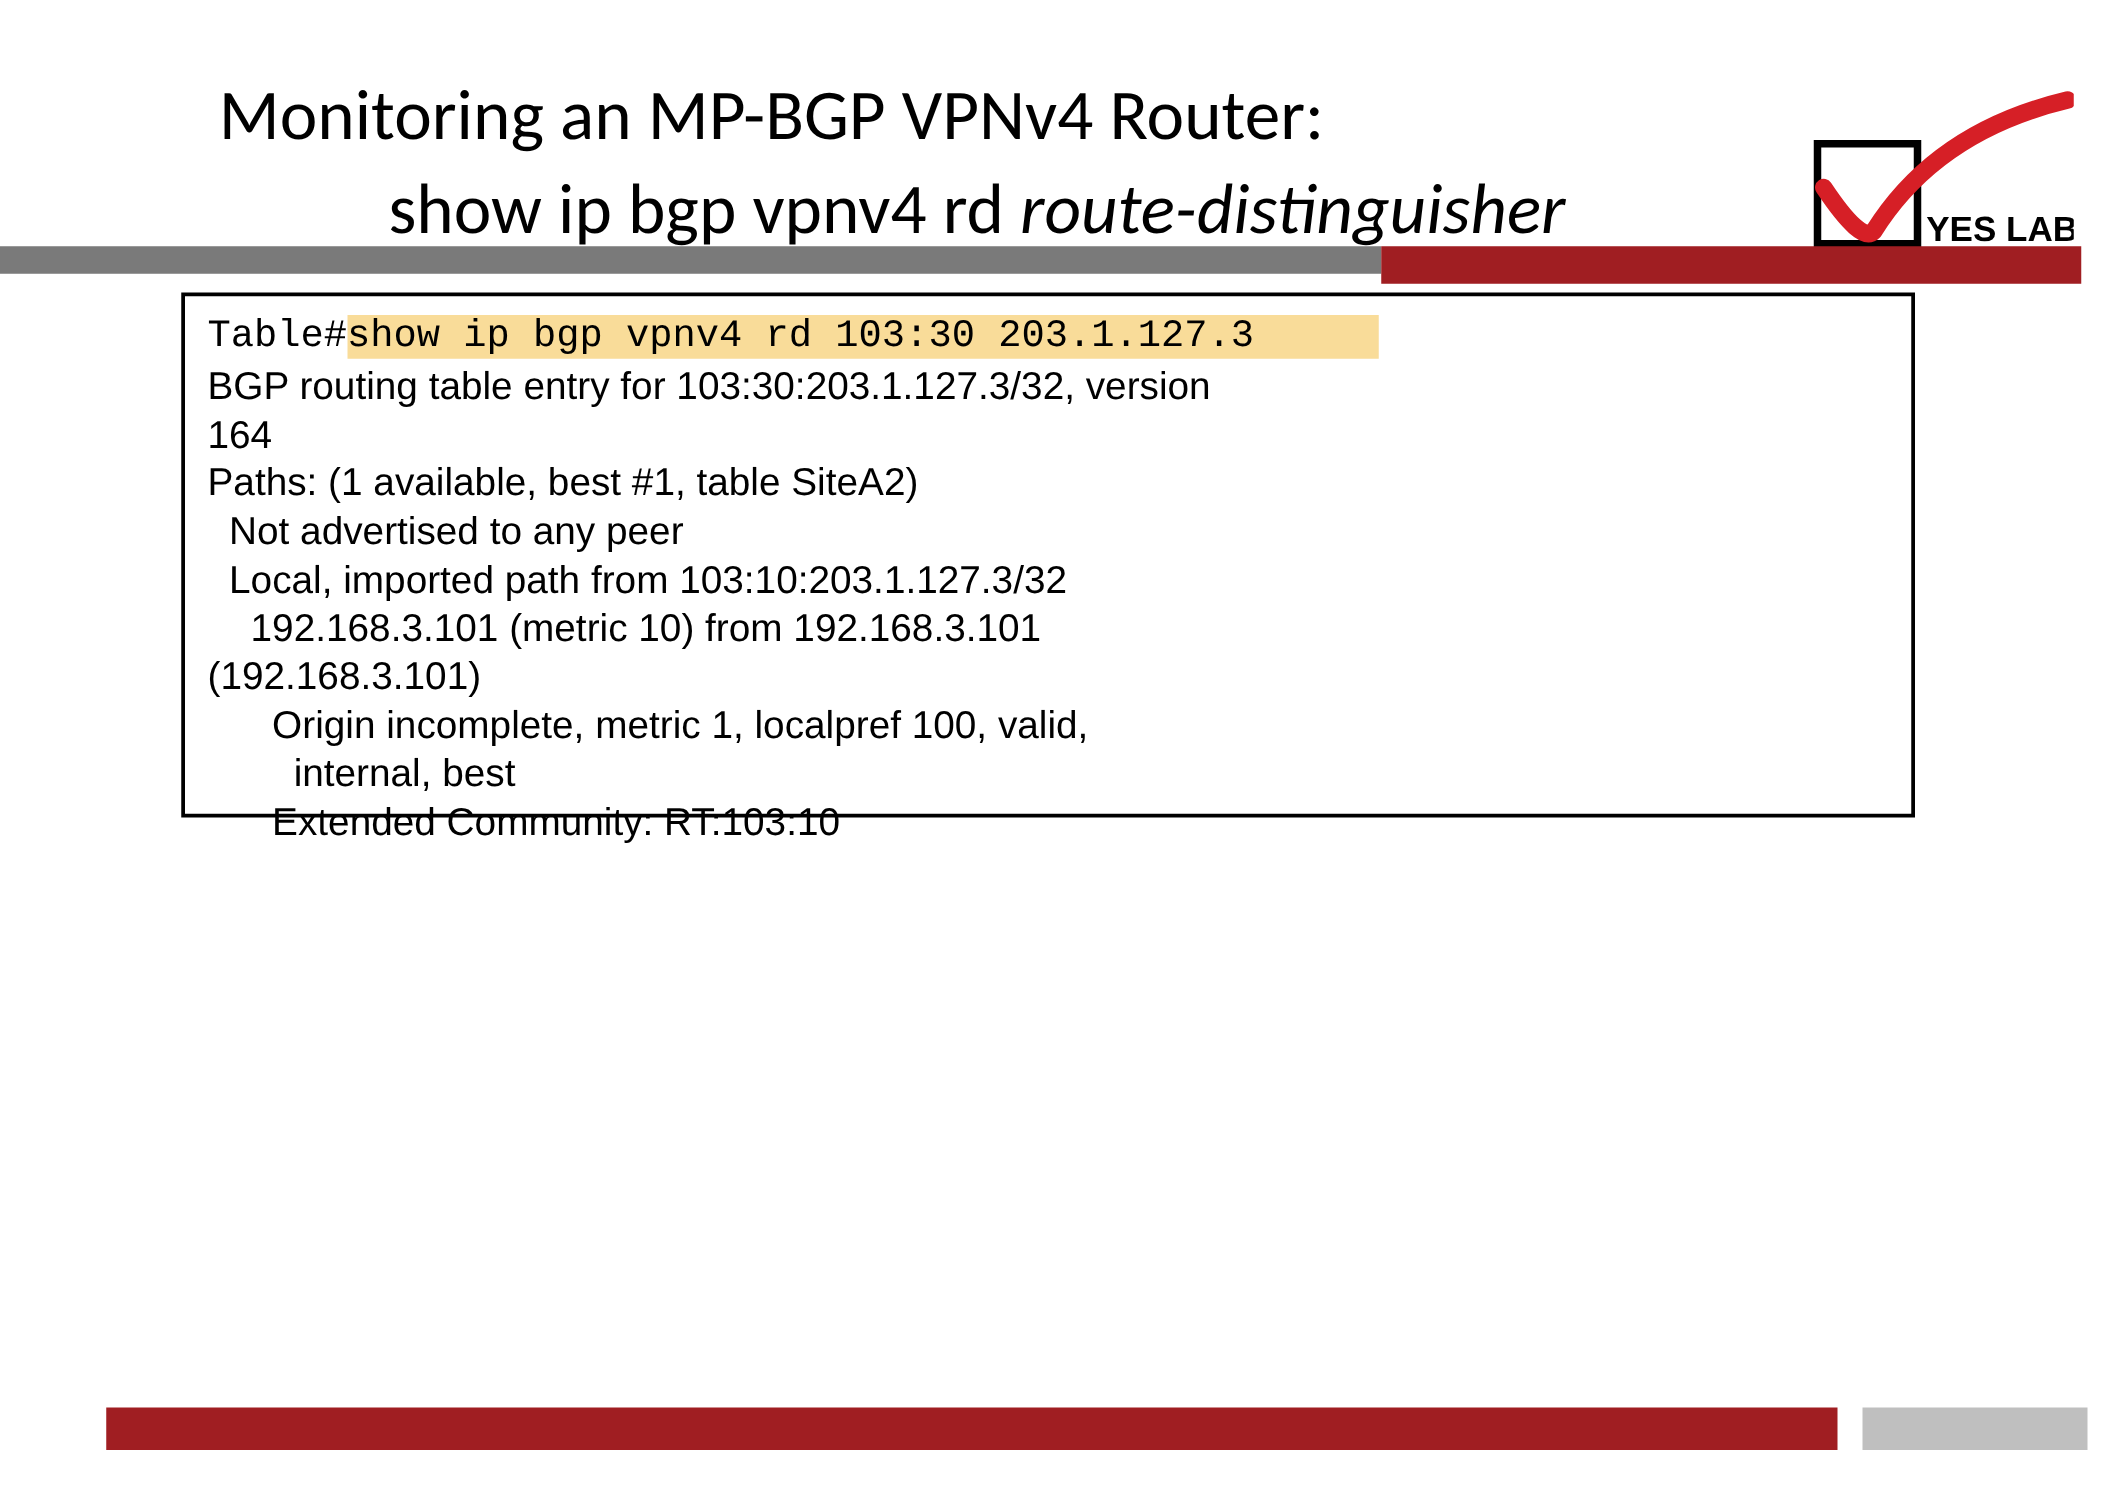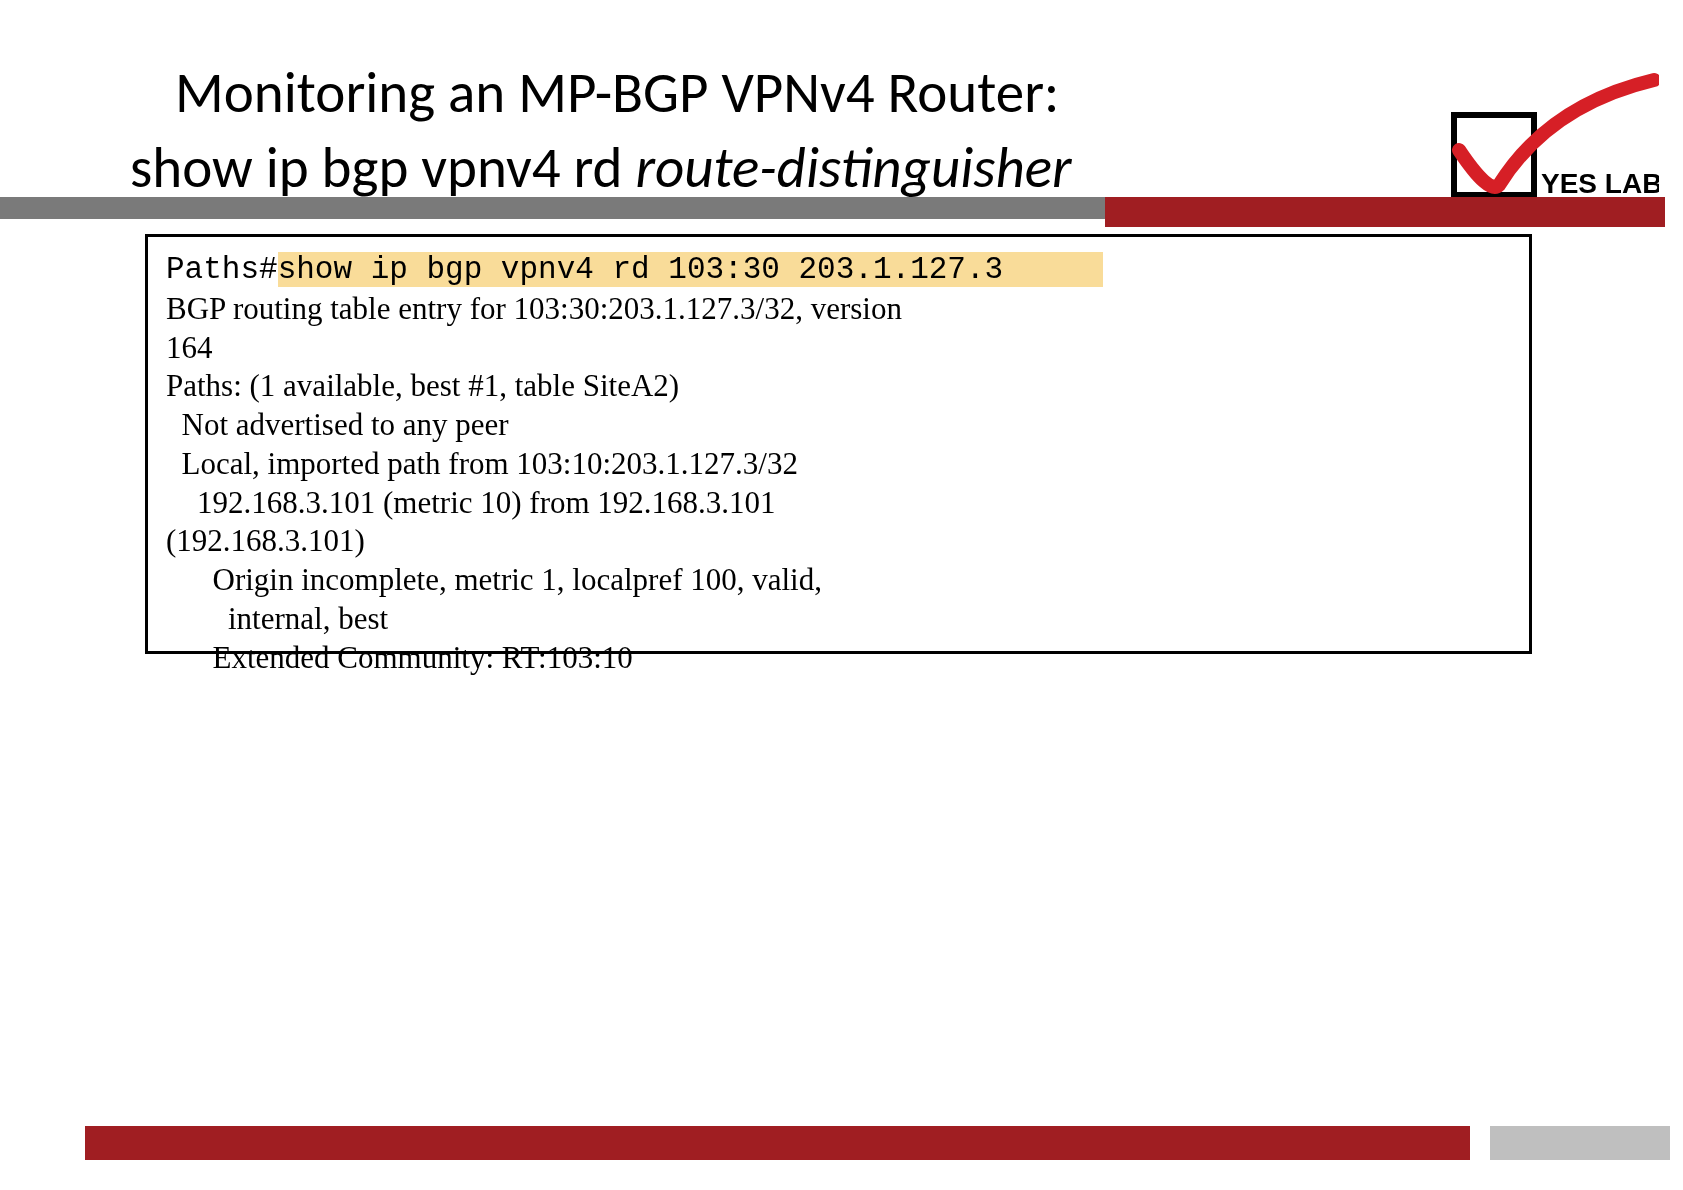--- a/index.html
+++ b/index.html
@@ -19,21 +19,21 @@
       font-size: 57px;
       color: #000;
       font-weight: 400;
       text-align: left;
       margin-left: 45px;
     }
     .title-line2 {
       font-size: 57px;
       color: #000;
       font-weight: 400;
-      text-align: left;
+      text-align: center;
       margin-top: 6px;
     }
     .title-italic {
       font-style: italic;
     }
     .logo-wrap {
       position: absolute;
       top: 65px;
       right: 24px;
       width: 260px;
@@ -104,22 +104,22 @@
     <rect x="55" y="50" width="80" height="80" fill="none" stroke="#000" stroke-width="6"></rect>
     <path d="M 60 85 Q 90 130 100 120 Q 150 40 255 15" fill="none" stroke="#d61f26" stroke-width="14" stroke-linecap="round"></path>
     <text x="142" y="128" font-family="Arial" font-size="28" font-weight="bold" fill="#000">YES LAB</text>
   </svg>
 </div>
 
 <div class="gray-bar"></div>
 <div class="red-bar"></div>
 
 <div class="code-box">
-  <div><span>Paths#</span><span class="highlight">show ip bgp vpnv4 rd 103:30 203.1.127.3</span></div>
-  <pre style="font-family: Liberation Serif, serif; white-space: pre;">BGP routing table entry for 103:30:203.1.127.3/32, version
+  <div><span>Table#</span><span class="highlight">show ip bgp vpnv4 rd 103:30 203.1.127.3</span></div>
+  <pre style="font-family: Liberation Sans, sans-serif; white-space: pre;">BGP routing table entry for 103:30:203.1.127.3/32, version
 164
 Paths: (1 available, best #1, table SiteA2)
   Not advertised to any peer
   Local, imported path from 103:10:203.1.127.3/32
     192.168.3.101 (metric 10) from 192.168.3.101
 (192.168.3.101)
       Origin incomplete, metric 1, localpref 100, valid,
         internal, best
       Extended Community: RT:103:10</pre>
 </div>

